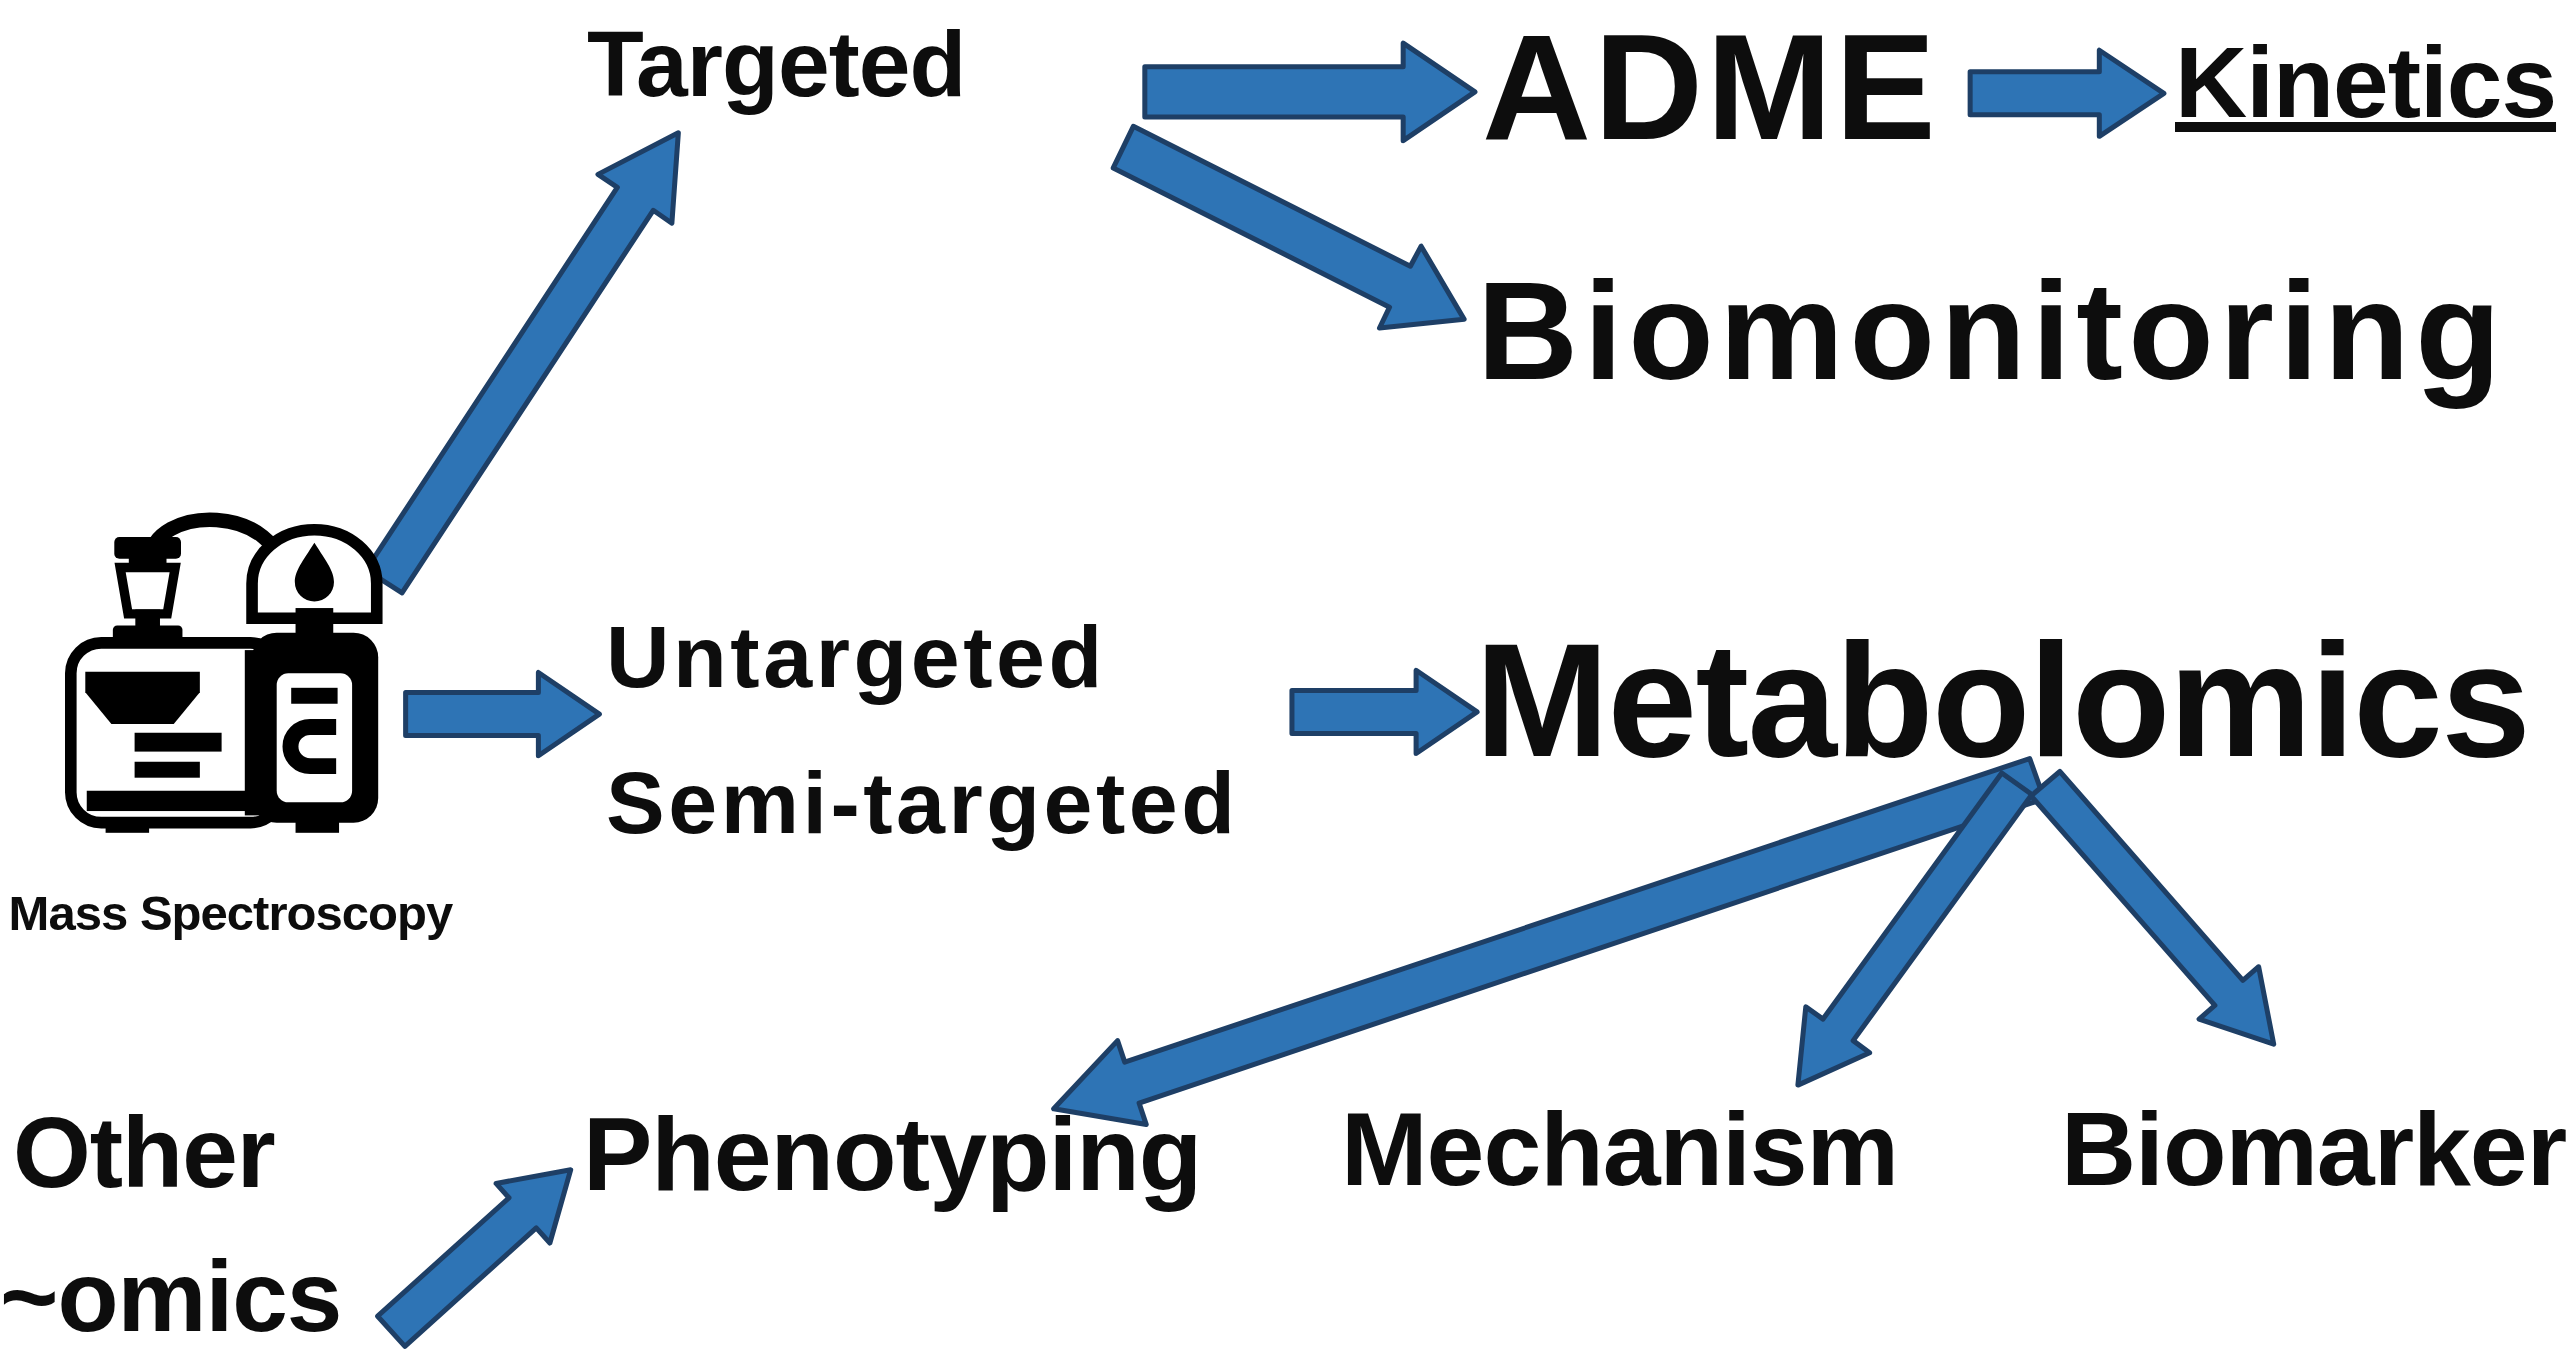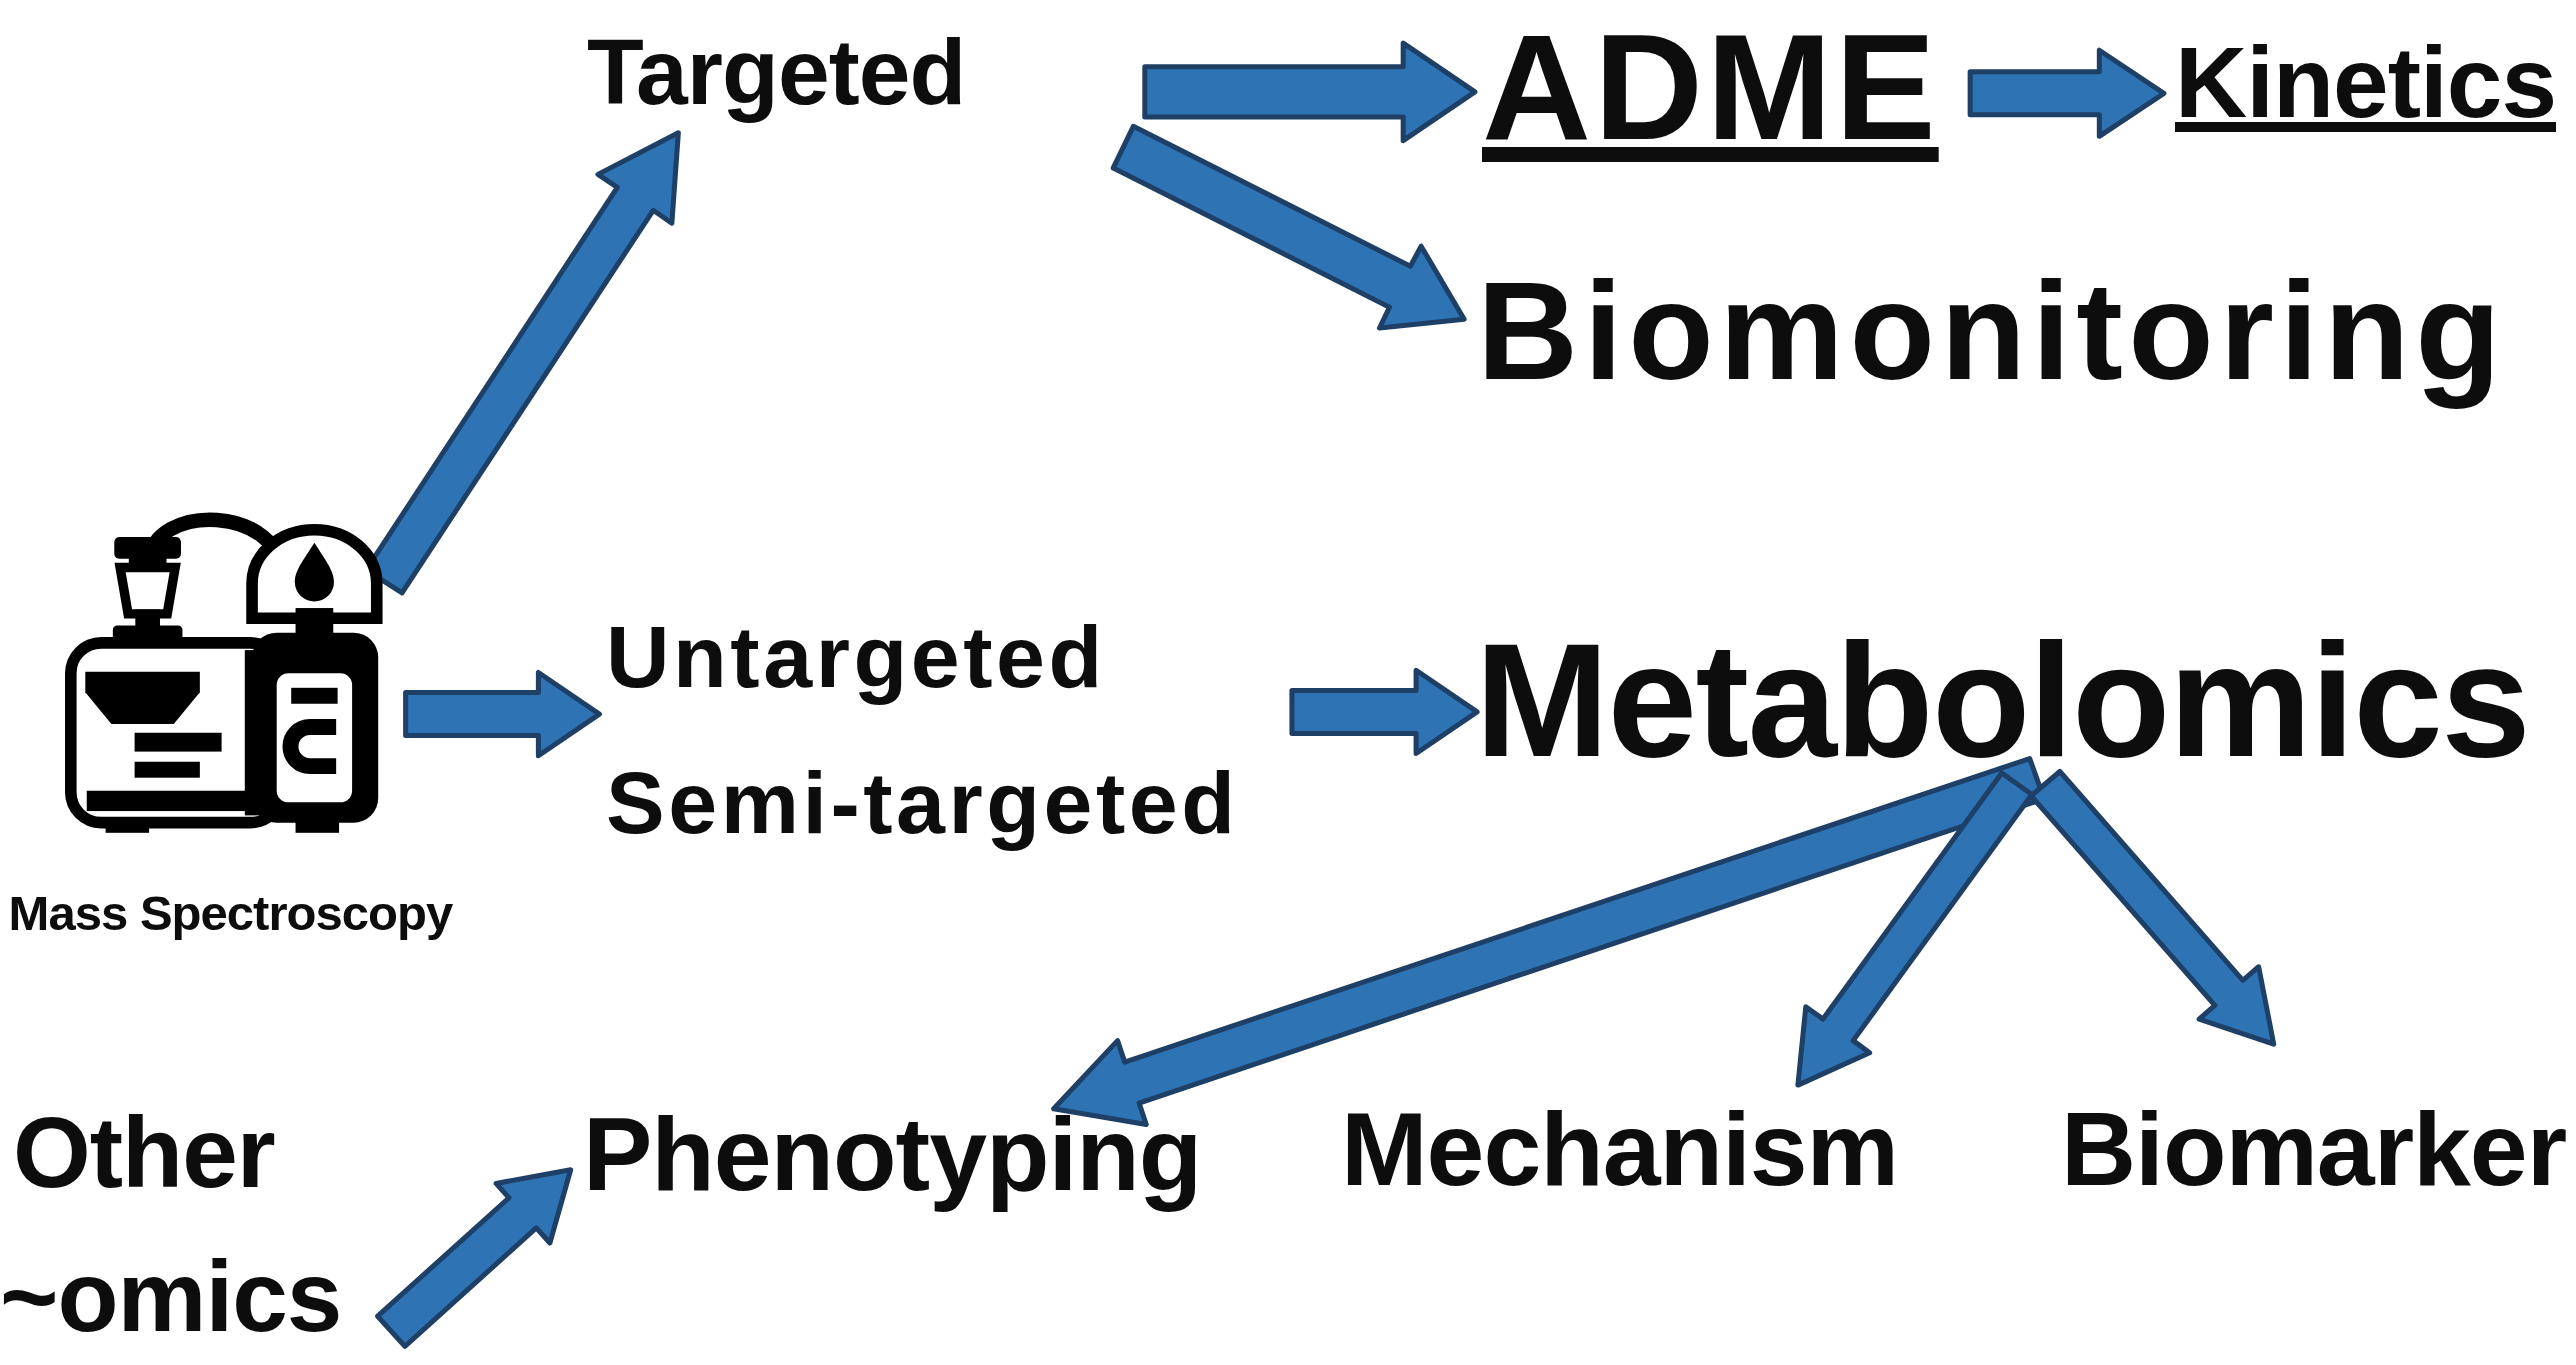--- a/index.html
+++ b/index.html
@@ -18,22 +18,22 @@
     stroke-linejoin:round;
   }
   .label{
     position:absolute;
     font-weight:700;
     color:var(--text-color,#0d0d0d);
     line-height:1;
     white-space:nowrap;
     letter-spacing:-0.01em;
   }
-  .lbl-targeted      {left:587px;  top:26px;   font-size:93px;}
-  .lbl-adme          {left:1482px; top:10.8px;   font-size:151px; letter-spacing:0.02em;text-decoration:underline;}
+  .lbl-targeted      {left:587px;  top:18px;   font-size:93px;}
+  .lbl-adme          {left:1482px; top:10.8px;   font-size:151px; letter-spacing:0.02em;}
   .lbl-kinetics      {left:2175px; top:32px;   font-size:100px;text-decoration:underline;}
   .lbl-biomonitoring {left:1477px; top:261px;  font-size:140px; letter-spacing:0.04em;text-align:center;}
   .lbl-untargeted    {left:606px;  top:584px;  font-size:88px; letter-spacing:0.04em; line-height:1.66;}
   .lbl-metabolomics  {left:1475px; top:620px;  font-size:161px;}
   .lbl-phenotyping   {left:583px;  top:1102px; font-size:104px;}
   .lbl-mechanism     {left:1341px; top:1097px; font-size:104px;}
   .lbl-biomarker     {left:2061px; top:1097px; font-size:104px;text-align:right;}
   .lbl-other         {left:13px;   top:1102px; font-size:100px;}
   .lbl-omics         {left:0;   top:1246px; font-size:100px;text-align:center;}
   .lbl-masspec{

